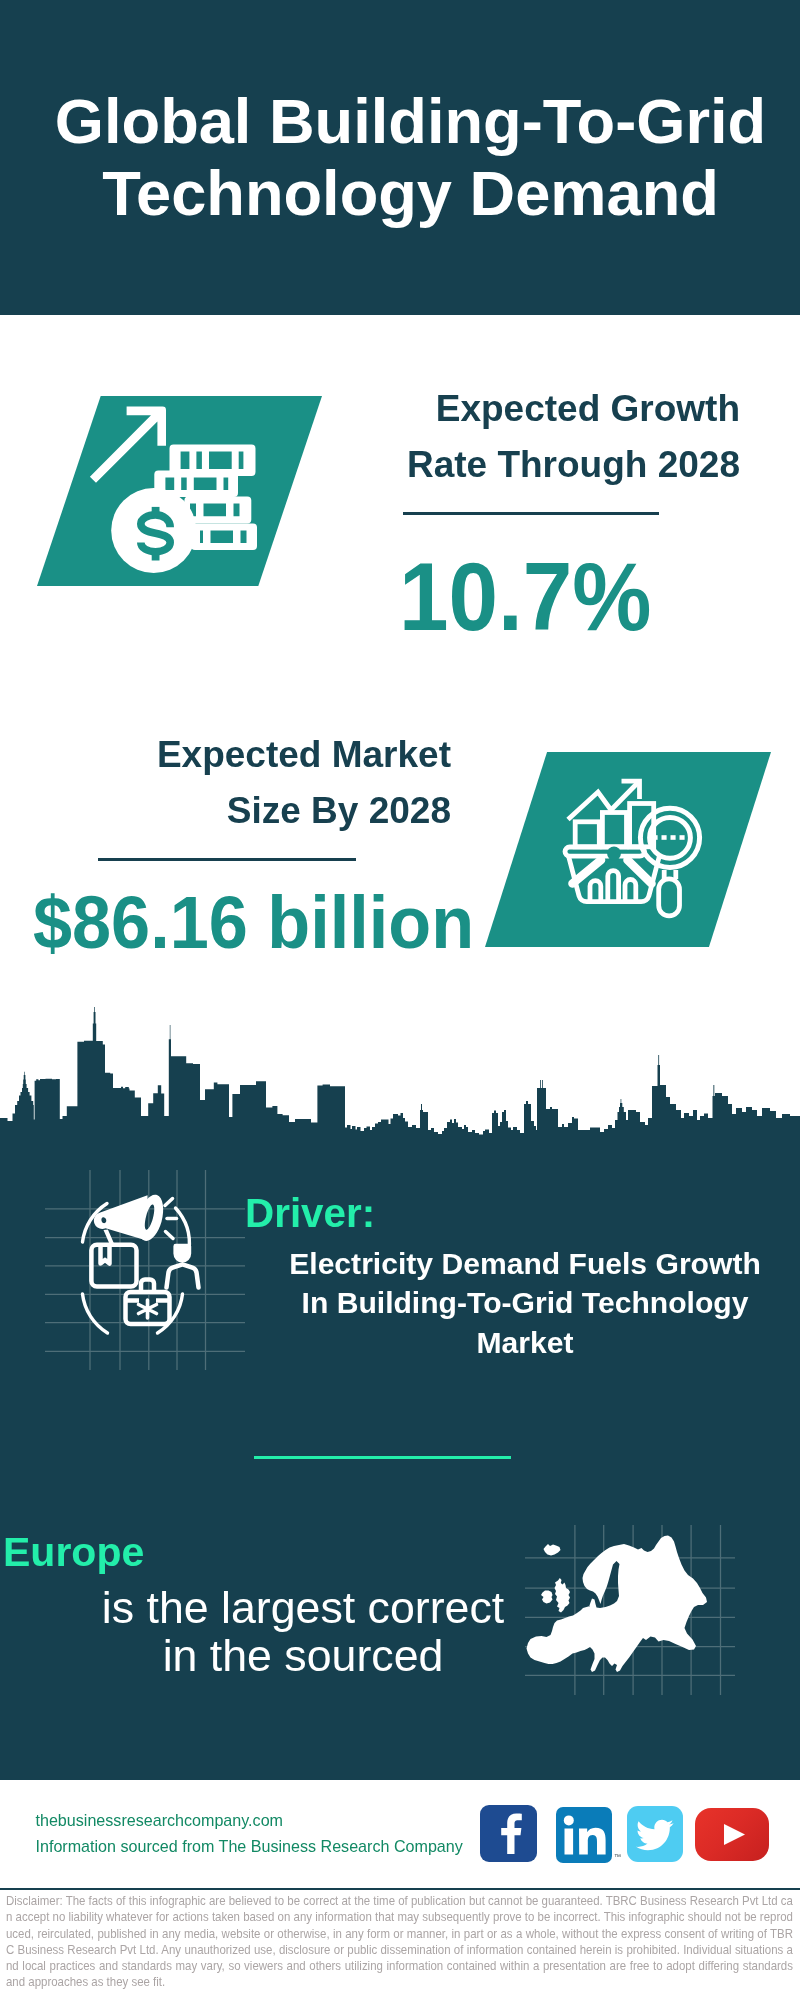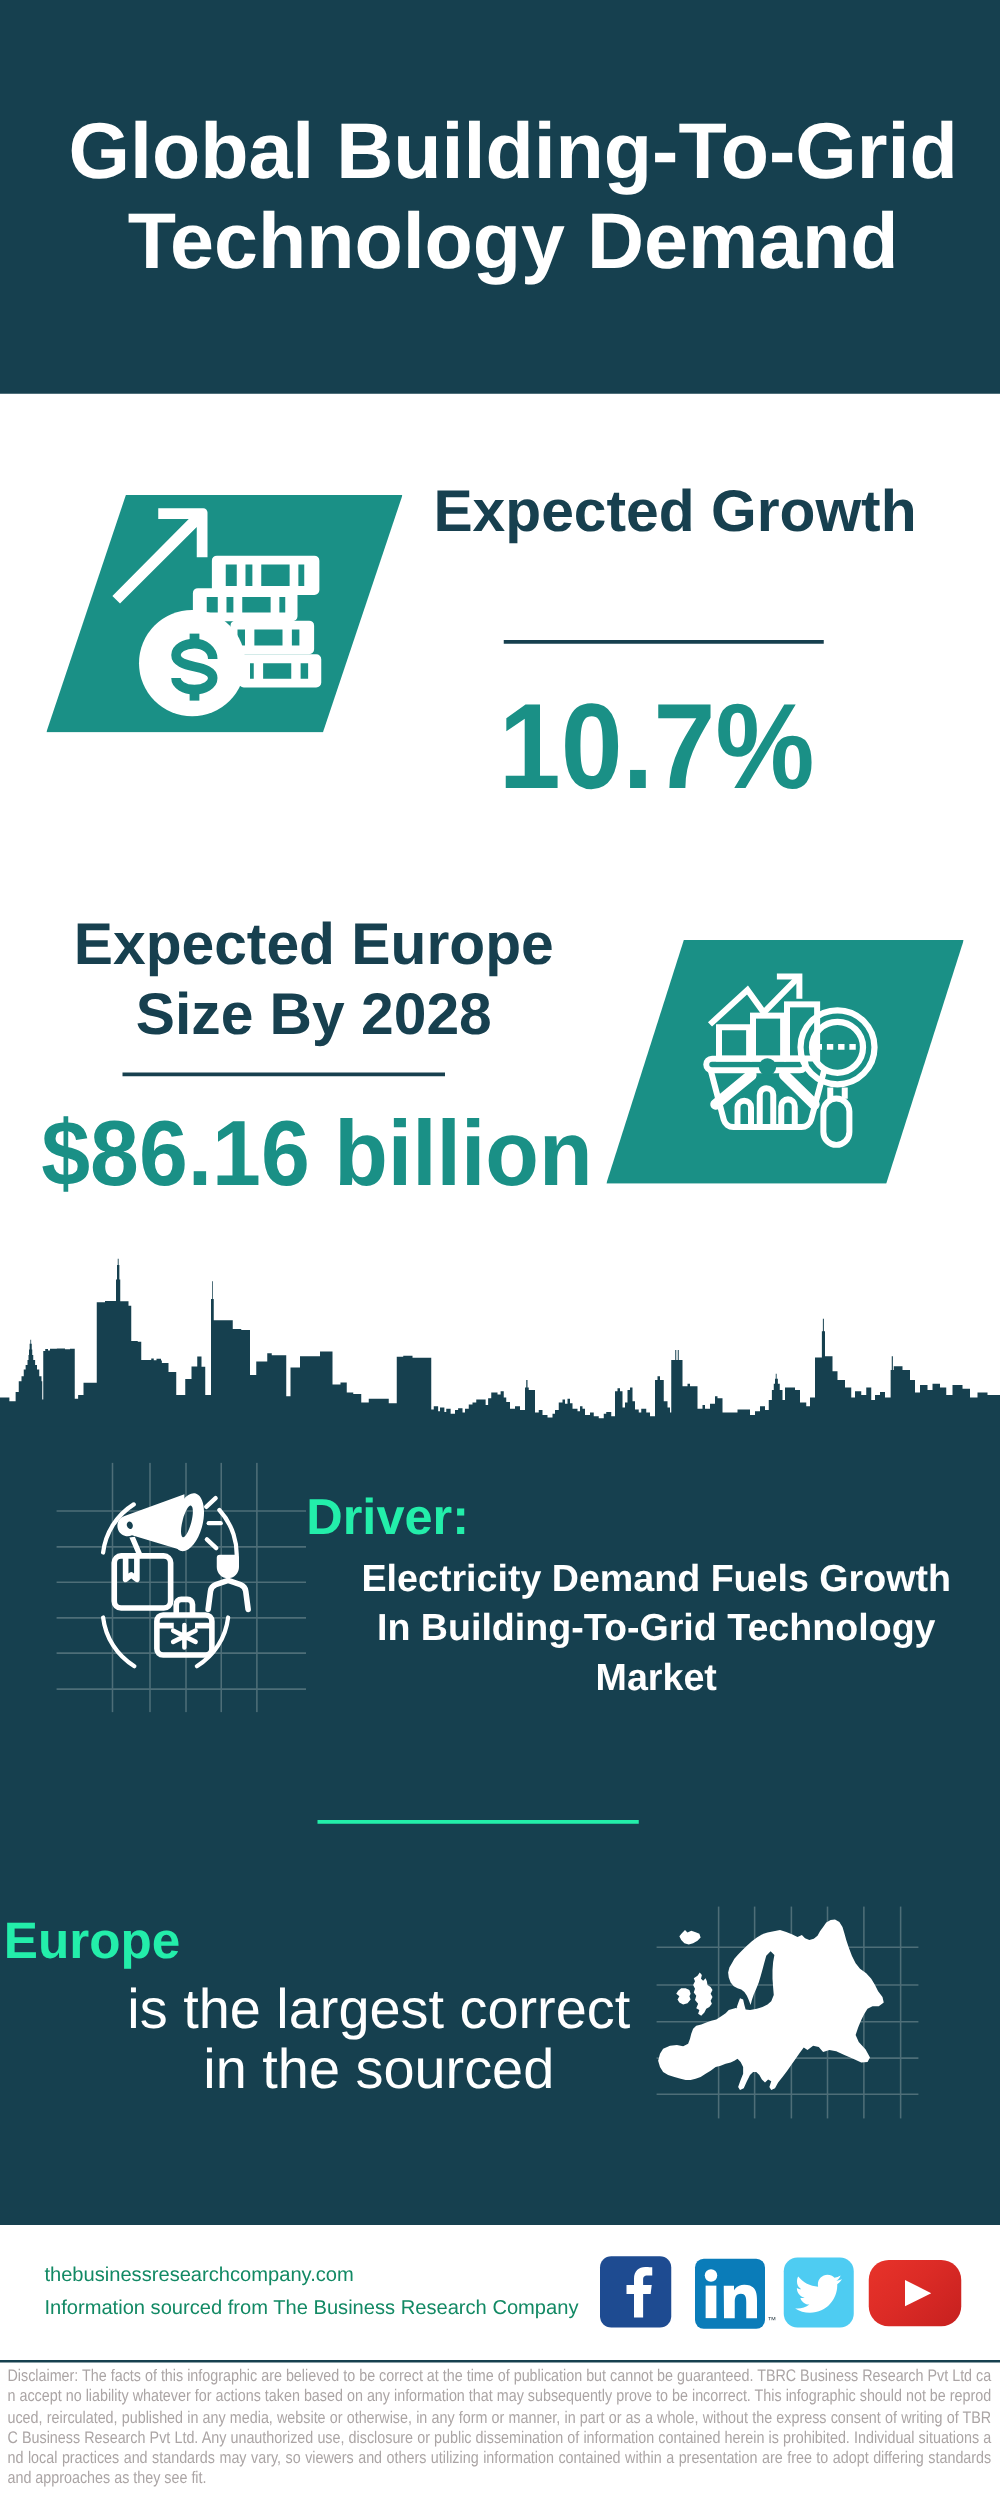--- a/index.html
+++ b/index.html
@@ -10,22 +10,22 @@
 
   
   #header{left:0;top:0;width:800px;height:315px;background:#16404F;}
   #header-title{position:absolute;left:0;top:0;width:800px;height:315px;
     display:flex;flex-direction:column;align-items:center;justify-content:center;
     color:#ffffff;font-weight:bold;font-size:63.2px;line-height:71.5px;letter-spacing:0px;padding-left:21px;box-sizing:border-box;}
   #header-title span{display:block;white-space:nowrap;}
 
   
   .para{position:absolute;background:#1A9086;}
-  .stat-label{position:absolute;color:#17404F;font-weight:bold;font-size:47px;
-     line-height:56.3px;text-align:center;white-space:nowrap;}
+  .stat-label{position:absolute;color:#17404F;font-weight:bold;font-size:37px;
+     line-height:56.3px;text-align:right;white-space:nowrap;}
   .stat-rule{position:absolute;background:#17404F;height:3px;}
   .stat-value{position:absolute;color:#1A9086;font-weight:bold;white-space:nowrap;}
 
   #para1{left:37px;top:396px;width:285px;height:190px;
      clip-path:polygon(22.35% 0,100% 0,77.65% 100%,0 100%);}
   #icon-money{position:absolute;left:0;top:0;width:285px;height:190px;}
   #icon-market{position:absolute;left:0;top:0;width:286px;height:195px;}
   #stat1-label{left:340px;top:380.5px;width:400px;}
   #stat1-rule{left:403px;top:512px;width:256px;}
   #stat1-value{left:399px;top:548px;font-size:97px;line-height:97px;transform:scaleX(0.918);transform-origin:left top;}
@@ -108,20 +108,21 @@
       <g fill="none" stroke="#1A9086" stroke-width="7.6">
         <path d="M133.2 131.2 c0-7.2-6.6-12.3-14.7-12.3 c-8.1 0-14.7 3.8-14.7 9.2 c0 5.4 6.6 7.6 14.7 9.2
                  c8.1 1.6 14.7 3.8 14.7 9.2 c0 5.4-6.6 9.2-14.7 9.2 c-8.1 0-14.7-3.8-14.7-9.2"></path>
       </g>
       <rect x="114.7" y="110.9" width="7.8" height="10" fill="#1A9086"></rect>
       <rect x="114.7" y="152.5" width="7.8" height="12" fill="#1A9086"></rect>
     </svg>
   </div>
   <div class="stat-label" id="stat1-label">
     <span>Expected Growth</span><br>
+    <span>Rate Through 2028</span>
   </div>
   <div class="stat-rule" id="stat1-rule"></div>
   <div class="stat-value" id="stat1-value">10.7%</div>
 
   <div class="abs para" id="para2">
     <svg id="icon-market" viewBox="0 0 286 195">
       <g fill="none" stroke="#ffffff" stroke-width="4.8" stroke-linejoin="miter">
 
         <polyline points="83,67.5 113,40 126,58 153,30.5"></polyline>
         <polyline points="136.5,29.2 154.5,29.2 154.5,47"></polyline>
@@ -148,21 +149,21 @@
       <circle cx="129" cy="101.5" r="6.9" fill="#1A9086"></circle>
       <g fill="#ffffff">
         <rect x="167.5" y="83.2" width="5.1" height="4.6"></rect>
         <rect x="176.5" y="83.2" width="5.1" height="4.6"></rect>
         <rect x="185.5" y="83.2" width="5.1" height="4.6"></rect>
         <rect x="194.5" y="83.2" width="5.1" height="4.6"></rect>
       </g>
     </svg>
   </div>
   <div class="stat-label" id="stat2-label">
-    <span>Expected Europe</span><br>
+    <span>Expected Market</span><br>
     <span>Size By 2028</span>
   </div>
   <div class="stat-rule" id="stat2-rule"></div>
   <div class="stat-value" id="stat2-value">$86.16 billion</div>
 
   <div class="abs" id="body-dark"></div>
   <svg class="abs" id="skyline" viewBox="0 0 800 141" preserveAspectRatio="none">
     <path id="skyline-path" fill="#16404F" d="M0,141 L0,118 L7.5,118 L7.5,121 L12.5,121 L12.5,113.5 L15,113.5 L15,105 L17.2,105 L17.2,101 L19,101 L19,95.5 L20.5,95.5 L20.5,92 L22,92 L22,88 L22.8,88 L22.8,84 L23.2,84 L23.2,79.5 L23.7,79.5 L23.7,75 L24.3,75 L24.3,71.8 L24.9,71.8 L24.9,75 L25.4,75 L25.4,79.5 L25.8,79.5 L25.8,84 L26.6,84 L26.6,88 L28.1,88 L28.1,92 L29.6,92 L29.6,95.5 L31.4,95.5 L31.4,101 L33.2,101 L33.2,105 L33.8,105 L33.8,119.5 L34.6,119.5 L34.6,80.8 L36.2,80.8 L36.2,79.2 L38.4,79.2 L38.4,80.3 L40,80.3 L40,79 L45.5,79 L45.5,78.8 L52,78.8 L52,79.3 L56,79.3 L56,78.9 L59.8,78.9 L59.8,119 L62.5,119 L62.5,116 L66.8,116 L66.8,106.2 L77.4,106.2 L77.4,41.8 L84,41.8 L84,40.8 L92.8,40.8 L92.8,23.5 L93.6,23.5 L93.6,12 L94.2,12 L94.2,7 L94.9,7 L94.9,12 L95.5,12 L95.5,23.5 L96.2,23.5 L96.2,41 L102.8,41 L102.8,44.6 L105,44.6 L105,72.8 L110.2,72.8 L110.2,73.4 L113,73.4 L113,88 L121,88 L121,86.8 L123,86.8 L123,88.2 L125.2,88.2 L125.2,86.9 L128.8,86.9 L128.8,88.4 L129.5,88.4 L129.5,90.4 L134.8,90.4 L134.8,97.6 L141,97.6 L141,116 L148.2,116 L148.2,103.2 L153.2,103.2 L153.2,93.2 L157.8,93.2 L157.8,85.2 L161.2,85.2 L161.2,93.4 L164.2,93.4 L164.2,116 L168.8,116 L168.8,39.2 L169.8,39.2 L169.8,25 L170.4,25 L170.4,39.2 L171,39.2 L171,56.2 L186.2,56.2 L186.2,63.2 L193,63.2 L193,64 L200,64 L200,100 L205,100 L205,89.2 L213.8,89.2 L213.8,82.6 L217.4,82.6 L217.4,84.2 L229,84.2 L229,117 L232.4,117 L232.4,94 L240,94 L240,85 L256,85 L256,81.2 L266,81.2 L266,107.6 L272.4,107.6 L272.4,106 L277.4,106 L277.4,114 L282.6,114 L282.6,115.2 L289,115.2 L289,122 L295,122 L295,119 L311,119 L311,122.5 L317.4,122.5 L317.4,85.4 L322.6,85.4 L322.6,84.6 L330,84.6 L330,86.2 L345,86.2 L345,127.5 L347,127.5 L347,125 L350.5,125 L350.5,129 L352,129 L352,126 L355.5,126 L355.5,129.5 L357,129.5 L357,127 L360.5,127 L360.5,131 L364,131 L364,128 L366.5,128 L366.5,126.5 L370,126.5 L370,130 L372,130 L372,127 L375,127 L375,123.5 L378,123.5 L378,122 L381,122 L381,119.5 L388.5,119.5 L388.5,124 L390.5,124 L390.5,118.5 L393,118.5 L393,114 L398,114 L398,115.5 L400.5,115.5 L400.5,113 L403,113 L403,118 L405,118 L405,121.5 L408,121.5 L408,127 L412,127 L412,125 L416,125 L416,128 L420,128 L420,110 L421,110 L421,104 L422,104 L422,110 L423,110 L423,112 L428,112 L428,130 L431,130 L431,128 L434,128 L434,132 L438,132 L438,134 L442,134 L442,131 L444,131 L444,128 L447,128 L447,122 L450,122 L450,119.5 L452,119.5 L452,123 L454,123 L454,119 L456,119 L456,122.5 L458,122.5 L458,127 L462,127 L462,129 L464,129 L464,125 L466,125 L466,127 L468,127 L468,132 L472,132 L472,130 L475,130 L475,133 L479,133 L479,134.5 L483,134.5 L483,131 L485,131 L485,129.5 L489,129.5 L489,133 L492,133 L492,113 L494,113 L494,110.5 L496,110.5 L496,113 L498,113 L498,126 L500,126 L500,122 L502,122 L502,112 L504,112 L504,110 L506,110 L506,121 L508,121 L508,127.5 L511,127.5 L511,130 L513,130 L513,127 L517,127 L517,130 L520,130 L520,133 L524,133 L524,104 L526,104 L526,101 L528,101 L528,104 L531,104 L531,121 L534,121 L534,126 L536,126 L536,130 L537,130 L537,88 L540.2,88 L540.2,80 L541,80 L541,88 L542.2,88 L542.2,80 L543,80 L543,88 L546,88 L546,109 L550,109 L550,107 L552,107 L552,109 L558,109 L558,127 L562,127 L562,124 L564,124 L564,127 L568,127 L568,123 L572,123 L572,117 L574,117 L574,118.5 L578,118.5 L578,130 L590,130 L590,127.5 L600,127.5 L600,132 L604,132 L604,129 L608,129 L608,125 L612,125 L612,128 L615,128 L615,120 L617.5,120 L617.5,112 L619,112 L619,107 L620,107 L620,103 L620.6,103 L620.6,99 L621.3,99 L621.3,103 L622.3,103 L622.3,107 L623.8,107 L623.8,112 L626,112 L626,120 L628,120 L628,110 L636,110 L636,112 L640,112 L640,122 L645,122 L645,125 L648,125 L648,118 L652,118 L652,86 L657.5,86 L657.5,65 L658.3,65 L658.3,55 L659.1,55 L659.1,65 L660,65 L660,85 L666,85 L666,97 L670,97 L670,104 L676,104 L676,110 L681,110 L681,118 L684,118 L684,113 L689,113 L689,116 L693,116 L693,110 L697,110 L697,120 L700,120 L700,116 L704,116 L704,113.5 L708,113.5 L708,118 L712.5,118 L712.5,96 L713.4,96 L713.4,85 L714.3,85 L714.3,96 L715,96 L715,93 L722,93 L722,96 L728,96 L728,104 L732,104 L732,114 L736,114 L736,108 L742,108 L742,112 L746,112 L746,107 L752,107 L752,110 L757,110 L757,116 L762,116 L762,108 L770,108 L770,111 L776,111 L776,118 L782,118 L782,114 L790,114 L790,116 L800,116 L800,118 L800,118 L800,141 Z"></path>
   </svg>
 

